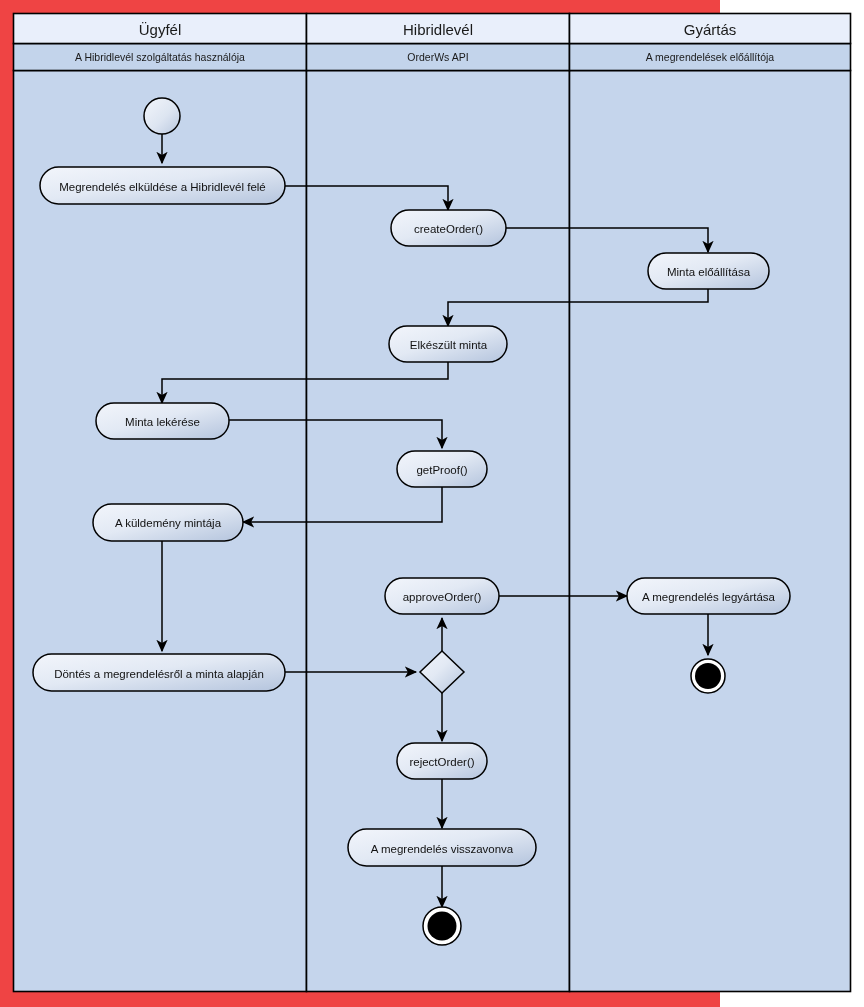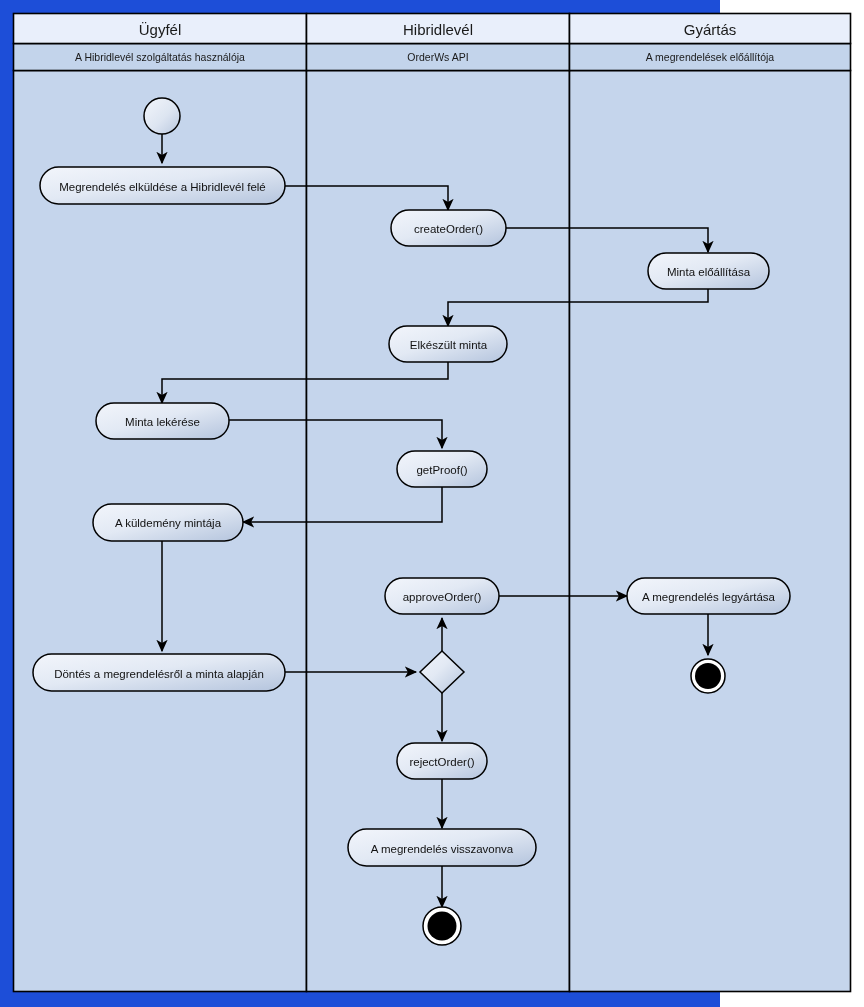--- a/index.html
+++ b/index.html
@@ -10,21 +10,21 @@
     height: 1007px;
     overflow: hidden;
   }
   body {
     font-family: "Liberation Sans", sans-serif;
   }
   #diagram-root {
     position: relative;
     width: 720px;
     height: 1007px;
-    background: #1d4ed8;
+    background: #ef4444;
   }
   #activity-svg {
     position: absolute;
     left: 0;
     top: 0;
   }
   .lane-title-text {
     font-family: "Liberation Sans", sans-serif;
     font-size: 15px;
     fill: #1a1a1a;

